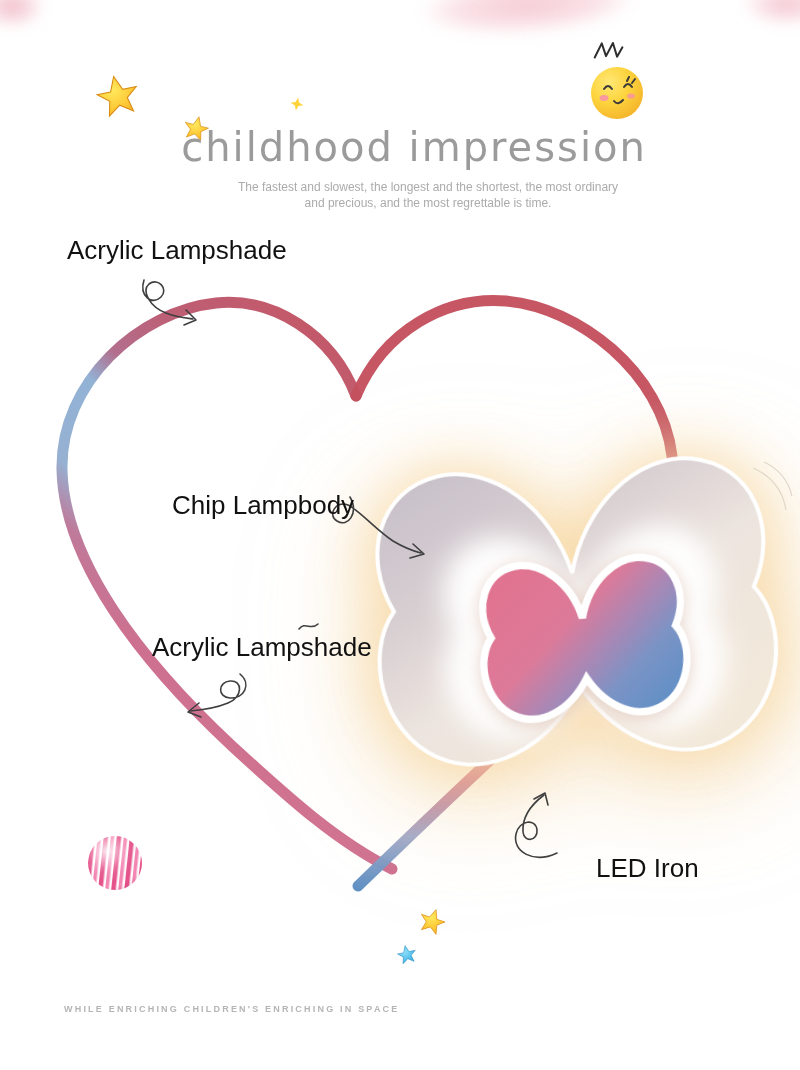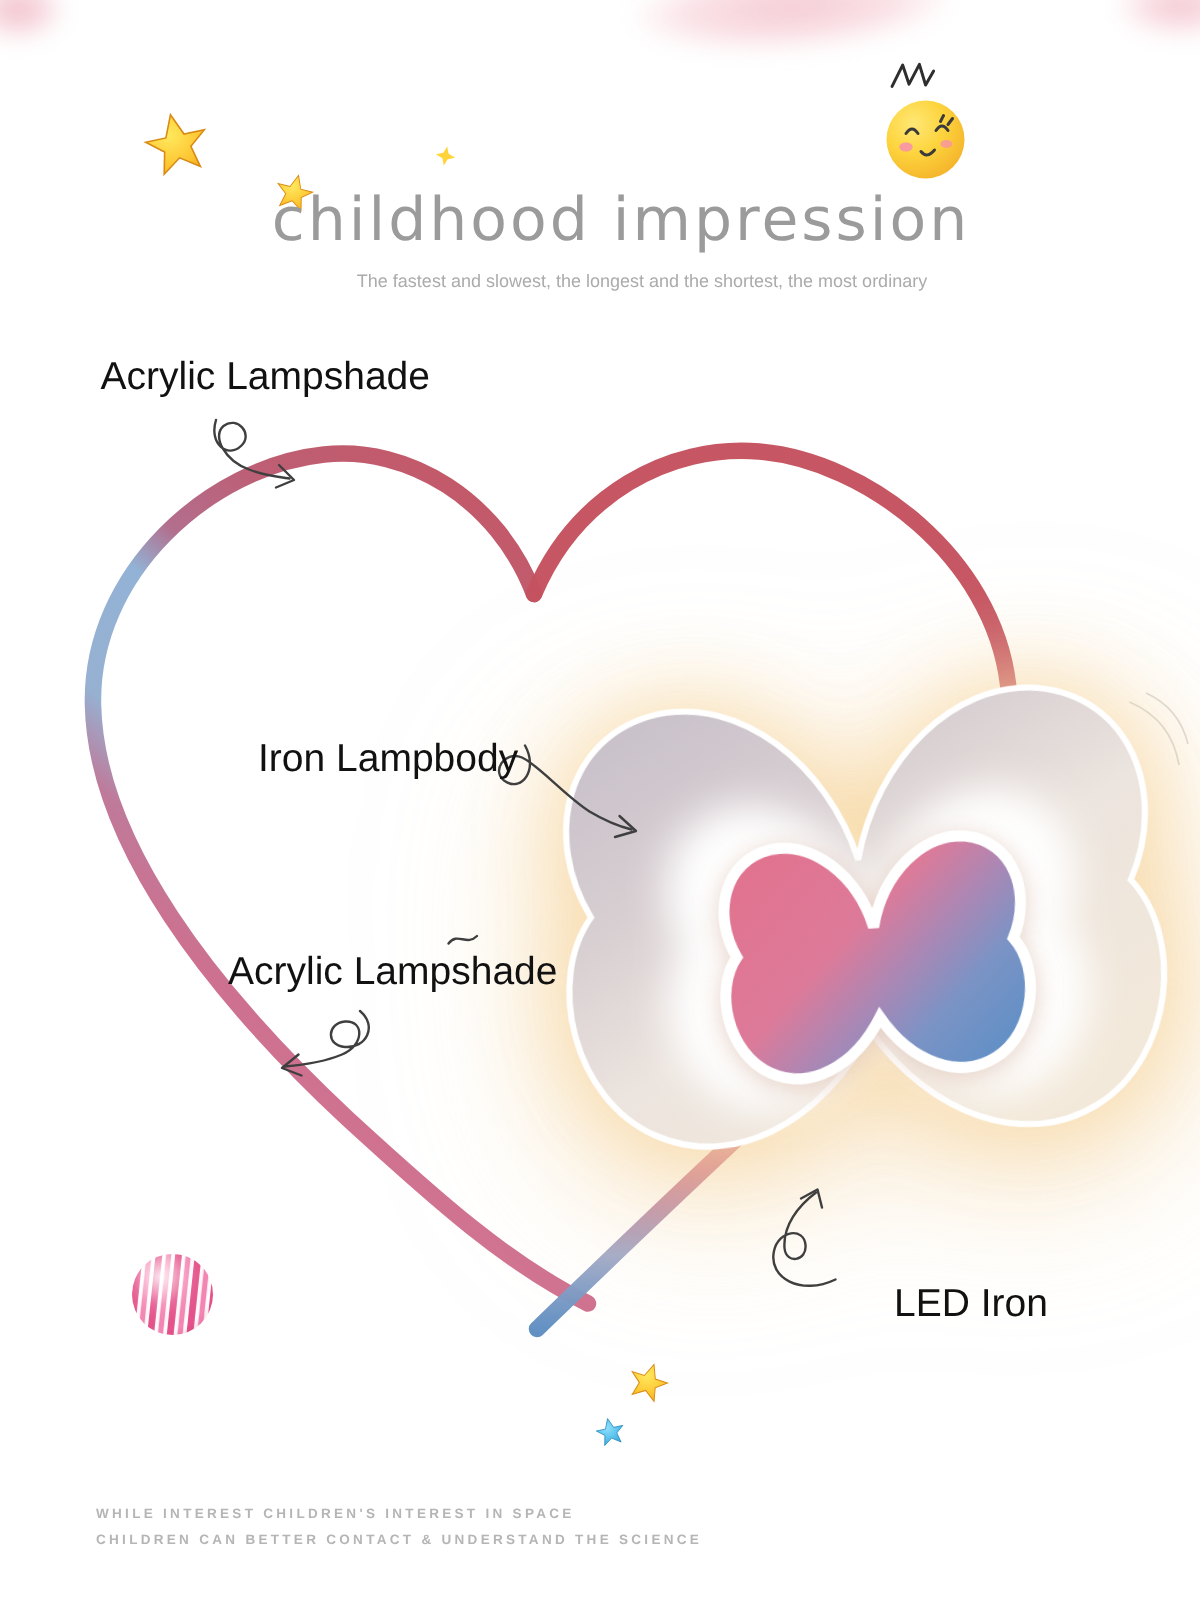--- a/index.html
+++ b/index.html
@@ -172,23 +172,23 @@
       <g>
         <path d="M 557,853 C 534,864 512,852 516,834 C 519,820 536,818 537,830 C 538,841 524,843 523,832 C 522,817 532,804 544,795"></path>
         <path d="M 534,799 L 545,793 L 548,805"></path>
       </g>
     </g>
   </svg>
 
   <h1 class="title">childhood impression</h1>
   <p class="subtitle">
     <span>The fastest and slowest, the longest and the shortest, the most ordinary</span><br>
+    <span>and precious, and the most regrettable is time.</span>
   </p>
 
   <p class="callout co-lampshade-top">Acrylic Lampshade</p>
-  <p class="callout co-iron">Iron Lampbody</p>
+  <p class="callout co-iron">Chip Lampbody</p>
   <p class="callout co-lampshade-mid">Acrylic Lampshade</p>
   <p class="callout co-led">LED Iron</p>
 
-  <p class="footer-line footer-1">WHILE INTEREST CHILDREN'S INTEREST IN SPACE</p>
-  <p class="footer-line footer-2">CHILDREN CAN BETTER CONTACT &amp; UNDERSTAND THE SCIENCE</p>
+  <p class="footer-line footer-1">WHILE ENRICHING CHILDREN'S ENRICHING IN SPACE</p>
 
 </div>
 
 </body></html>

